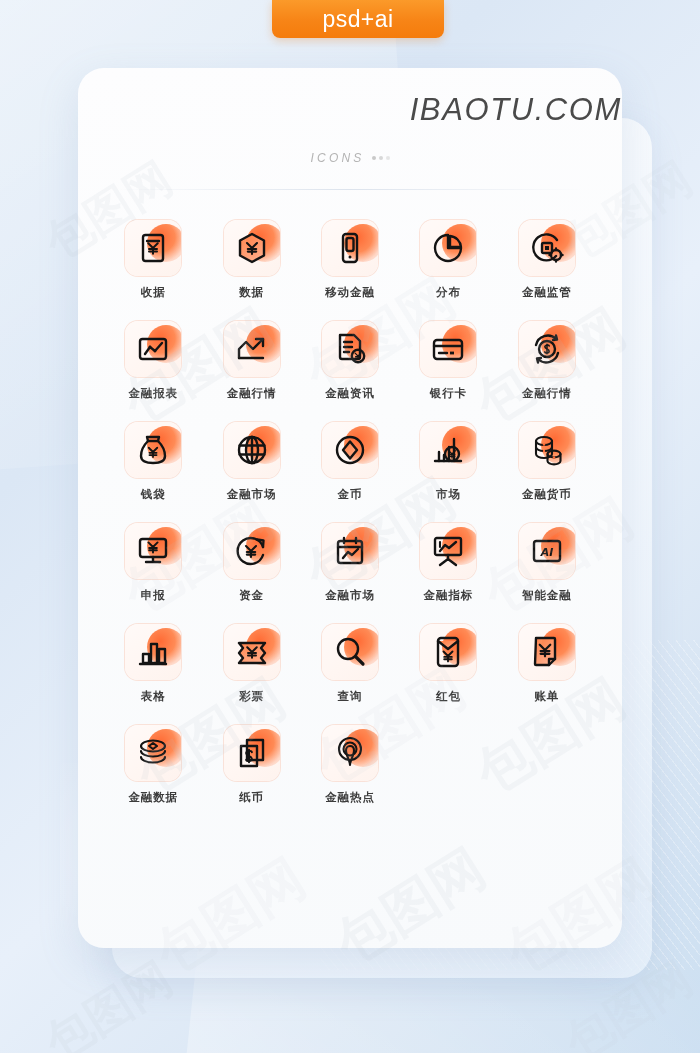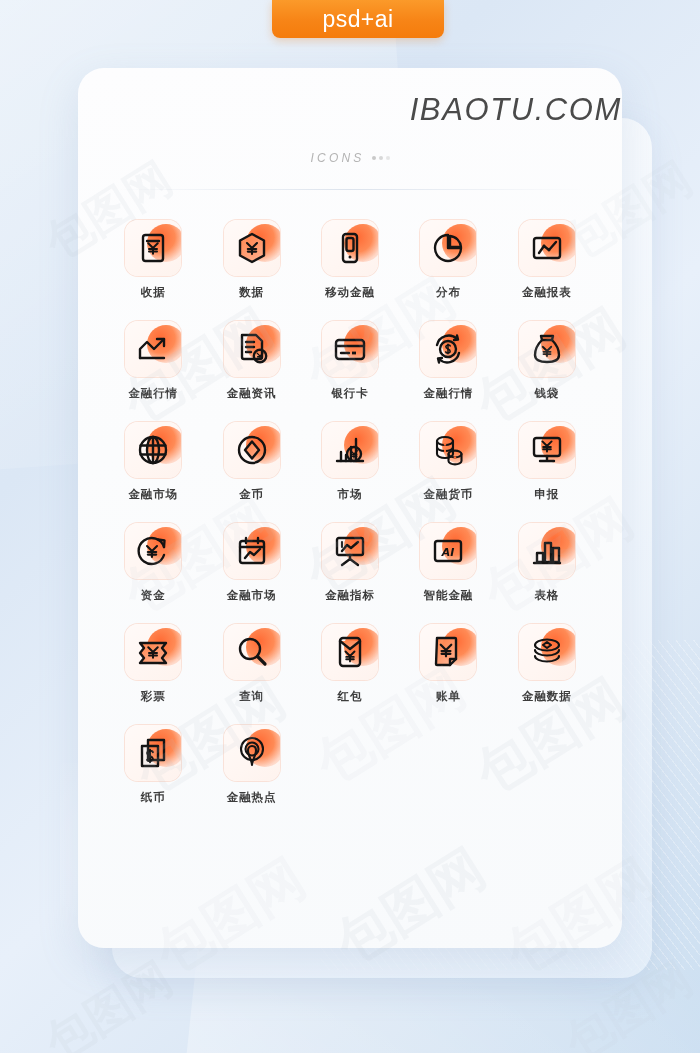--- a/index.html
+++ b/index.html
@@ -259,20 +259,39 @@
               <linearGradient id="g3" x1="0" y1="0" x2="1" y2="1">
        <stop offset="0%" stop-color="#ff7a3d"></stop>
                 <stop offset="100%" stop-color="#ffb596"></stop>
      </linearGradient>
             </defs>
             <path d="M17,17 L17,4 A13,13 0 1,0 30,17 Z" stroke="#141414" stroke-width="2.4" fill="none" stroke-linecap="round" stroke-linejoin="round"></path>
             <path d="M19,5 A12,12 0 0,1 30,16 L19,16 Z" stroke="#141414" stroke-width="2.4" fill="none" stroke-linecap="round" stroke-linejoin="round"></path>
           </svg>
         </div>
         <div class="label">分布</div>
+      </div>
+      <div class="cell">
+        <div class="tile">
+          <div class="blob"></div>
+          <svg width="34" height="34" viewBox="0 0 34 34">
+            <defs>
+              <linearGradient id="g4" x1="0" y1="0" x2="1" y2="1">
+       <stop offset="0%" stop-color="#ff7a3d"></stop>
+                <stop offset="100%" stop-color="#ffb596"></stop>
+     </linearGradient>
+            </defs>
+            <path d="M27,9 A13,13 0 1,0 26,25" stroke="#141414" stroke-width="2.4" fill="none" stroke-linecap="round" stroke-linejoin="round"></path>
+            <rect x="12" y="12" width="10" height="10" rx="1.5" stroke="#141414" stroke-width="2.4" fill="none" stroke-linecap="round" stroke-linejoin="round"></rect>
+            <rect x="15" y="15" width="4" height="4" fill="#141414"></rect>
+            <circle cx="26" cy="24" r="5" stroke="#141414" stroke-width="2.4" fill="none" stroke-linecap="round" stroke-linejoin="round"></circle>
+            <path d="M26,17.5 L26,19 M26,29 L26,30.5 M31,24 L32.5,24 M19.5,24 L21,24" stroke="#141414" stroke-width="2.4" fill="none" stroke-linecap="round" stroke-linejoin="round"></path>
+          </svg>
+        </div>
+        <div class="label">金融监管</div>
       </div>
       <div class="cell">
         <div class="tile">
           <div class="blob"></div>
           <svg width="34" height="34" viewBox="0 0 34 34">
             <defs>
               <linearGradient id="g5" x1="0" y1="0" x2="1" y2="1">
        <stop offset="0%" stop-color="#ff7a3d"></stop>
                 <stop offset="100%" stop-color="#ffb596"></stop>
      </linearGradient>

